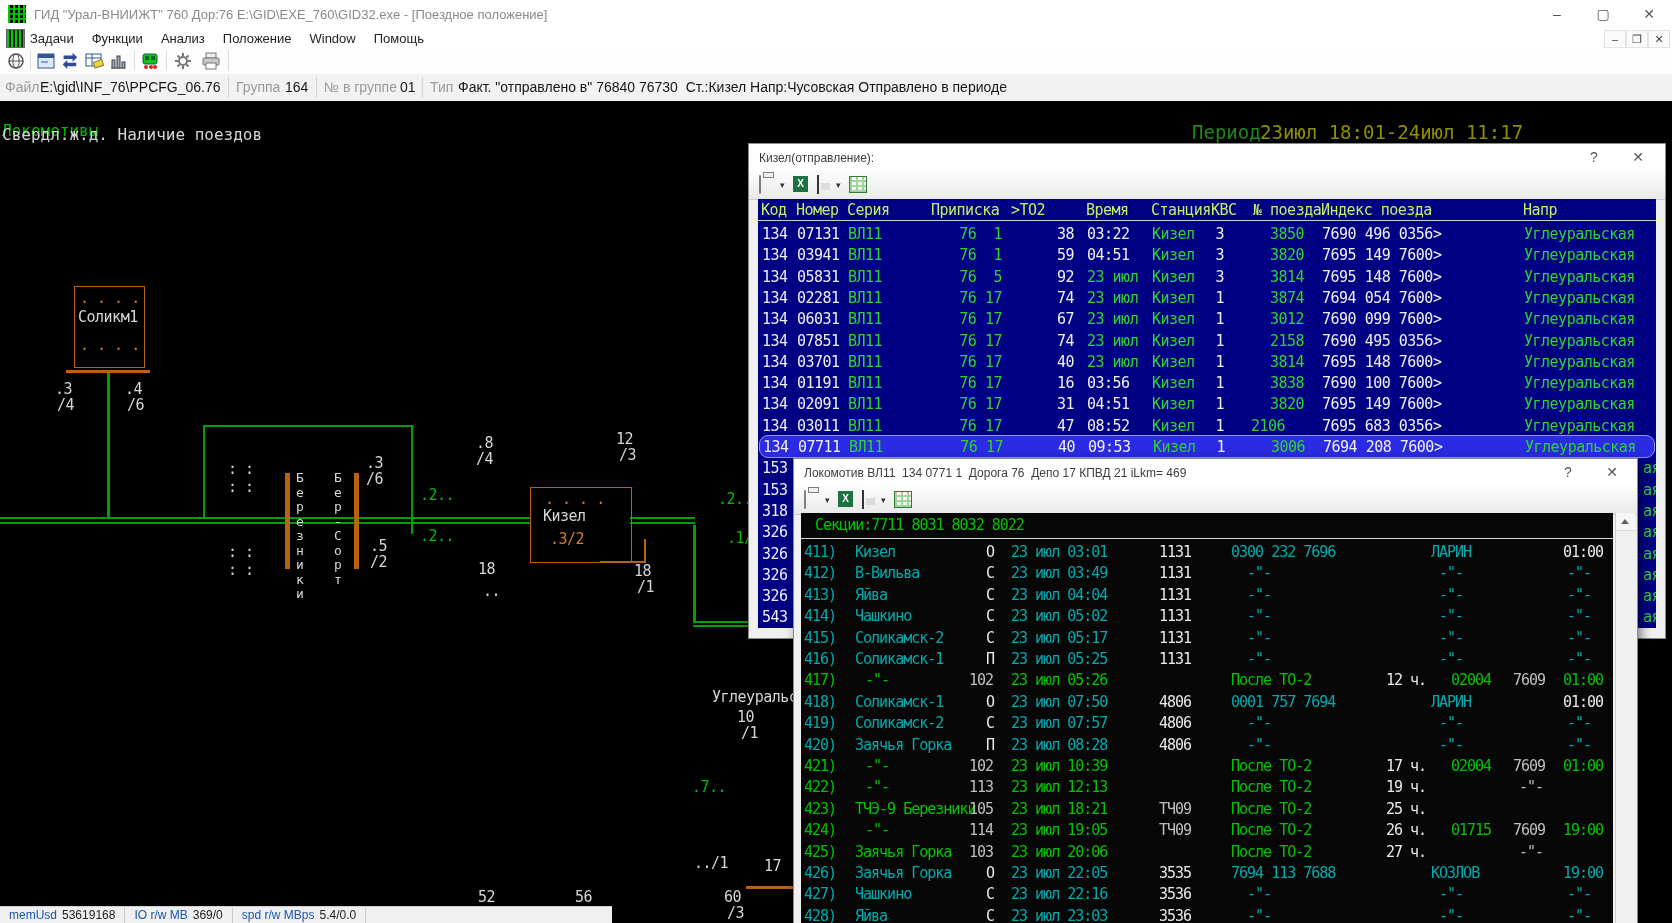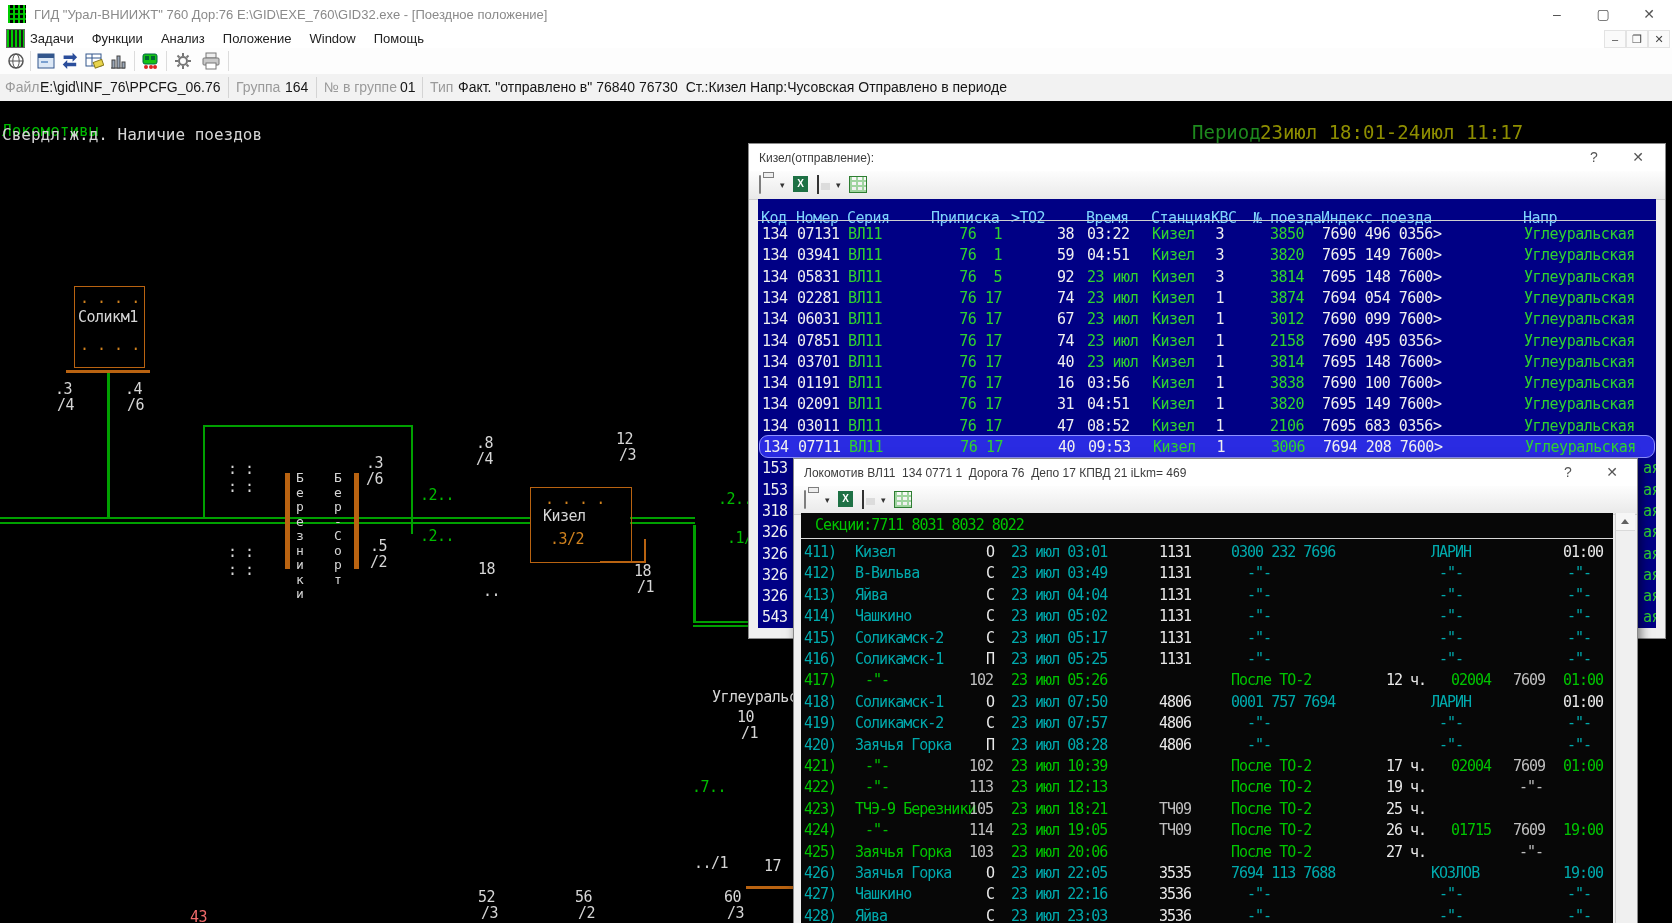--- a/index.html
+++ b/index.html
@@ -54,21 +54,21 @@
   .excel{width:15px;height:16px;background:#1e7145;color:#fff;font:bold 10px "Liberation Sans",sans-serif;text-align:center;line-height:16px;}
   .floppy{width:15px;height:15px;background:#56566e;border:1px solid #333;position:relative;}
   .floppy:after{content:"";position:absolute;left:3px;top:7px;width:9px;height:7px;background:#dcdcdc;}
   .exporti{width:16px;height:15px;border:1px solid #2e7d32;background:
       repeating-linear-gradient(0deg,#9fd49f 0 2px,transparent 2px 5px),repeating-linear-gradient(90deg,#9fd49f 0 2px,transparent 2px 6px);}
   .printer{width:17px;height:14px;position:relative;margin-top:2px;background:#c9c9c9;border:1px solid #7e7e7e;border-radius:2px;}
   .printer:before{content:"";position:absolute;left:3px;top:-4px;width:9px;height:4px;background:#eee;border:1px solid #7e7e7e;}
   
   .d1tab{position:absolute;left:9px;top:55px;width:898px;height:429px;background:#000085;overflow:hidden;
          font:15px "DejaVu Sans Mono",monospace;letter-spacing:-0.5px;}
-  .d1hdr span{position:absolute;top:10px;color:#7dd3fc;white-space:pre;}
+  .d1hdr span{position:absolute;top:2px;color:#bef264;white-space:pre;}
   .d1line{position:absolute;left:0;top:21px;width:100%;height:1px;background:#cfcfcf;}
   .d1row{position:absolute;left:1px;width:894px;height:21px;}
   .d1row.sel{background:#2a2be2;border:1px solid #8f92ff;border-radius:9px;margin-top:-1px;}
   .d1row span{position:absolute;top:2px;white-space:pre;}
   .c-w{color:#f0f0f0}.c-g{color:#2fd32f}
   
   .d2content{position:absolute;left:7px;top:54px;width:812px;height:411px;background:#070707;overflow:hidden;
              font:15px "DejaVu Sans Mono",monospace;letter-spacing:-1px;}
   .d2row{position:absolute;left:0;width:812px;height:21px;}
   .d2row span{position:absolute;top:2px;white-space:pre;}
@@ -267,20 +267,25 @@
 е
 р
 -
 С
 о
 р
 т</div>
       </div>
   </div>
 
+  <div class="statusbar">
+      <span class="sb-item"><b>memUsd</b><i>53619168</i></span>
+      <span class="sb-item"><b>IO r/w MB</b><i>369/0</i></span>
+      <span class="sb-item"><b>spd r/w MBps</b><i>5.4/0.0</i></span>
+    </div>
 
   <div class="dlg" style="left:748px;top:143px;width:916px;height:494px;z-index:5">
     <div class="dlg-title">
       <span class="tt">Кизел(отправление):</span>
       <span class="dlg-btn" style="left:828px">?</span>
       <span class="dlg-btn" style="left:872px">✕</span>
     </div>
     <div class="dlg-tools" style="top:27px">
       <span class="dti printer" style="left:10px"></span>
       <span class="dti caret" style="left:31px">▾</span>
@@ -424,21 +429,21 @@
           </div>
           <div class="d1row" style="top: 215.7px;">
             <span class="c-w" style="left: 3px;">134</span>
             <span class="c-w" style="left: 38px;">03011</span>
             <span class="c-g" style="left: 89px;">ВЛ11</span>
             <span class="c-g" style="left: 173px; width: 70px; text-align: right;">76 17</span>
             <span class="c-w" style="left: 253px; width: 62px; text-align: right;">47</span>
             <span class="c-w" style="left: 328px;">08:52</span>
             <span class="c-g" style="left: 393px;">Кизел</span>
             <span class="c-w" style="left: 445px; width: 20px; text-align: right;">1</span>
-            <span class="c-g" style="left: 480px; width: 65px; text-align: right;">2106</span>
+            <span class="c-g" style="left: 492px; width: 65px; ">2106</span>
             <span class="c-w" style="left: 563px;">7695 683 0356&gt;</span>
             <span class="c-g" style="left: 765px;">Углеуральская</span>
           </div>
           <div class="d1row sel" style="top: 237px;">
             <span class="c-w" style="left: 3px;">134</span>
             <span class="c-w" style="left: 38px;">07711</span>
             <span class="c-g" style="left: 89px;">ВЛ11</span>
             <span class="c-g" style="left: 173px; width: 70px; text-align: right;">76 17</span>
             <span class="c-w" style="left: 253px; width: 62px; text-align: right;">40</span>
             <span class="c-w" style="left: 328px;">09:53</span>

